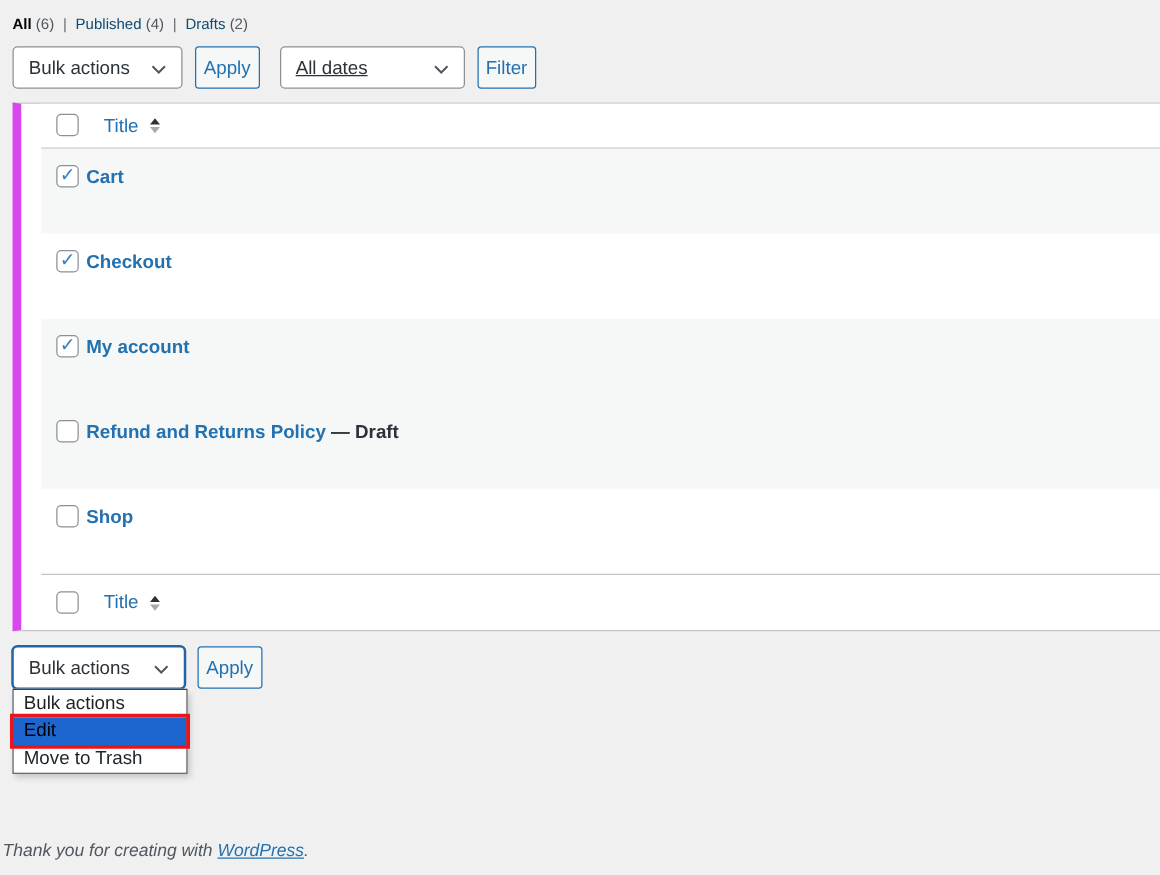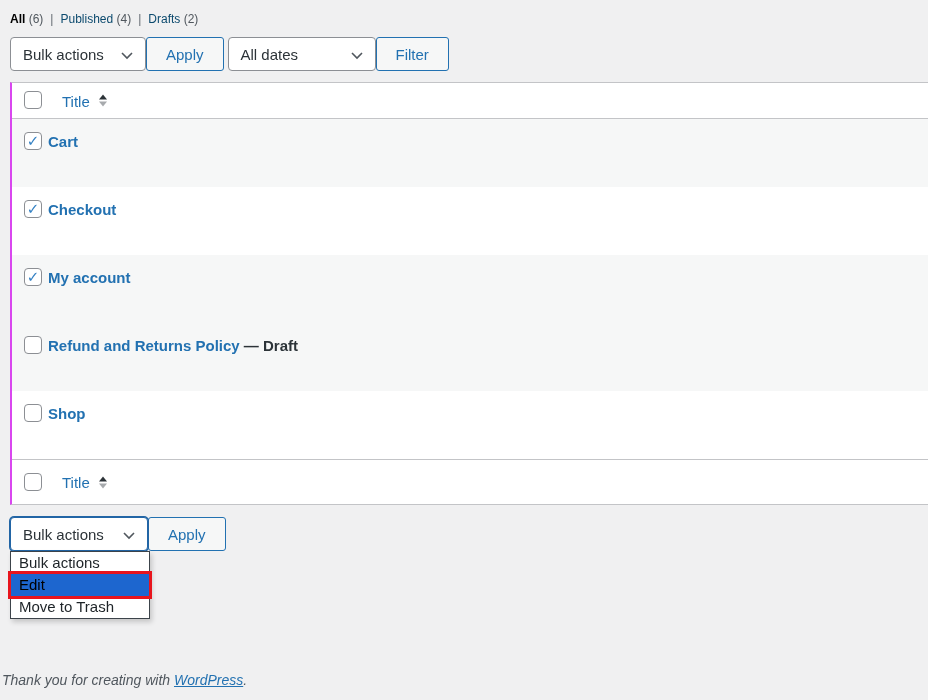--- a/index.html
+++ b/index.html
@@ -43,43 +43,45 @@
     color: #2c3338;
     cursor: pointer;
     font-size: 15px;
   }
   .select-box .chevron { position: absolute; right: 10px; top: 9px; }
   .select-box.focused {
     border-color: #2265a5;
     box-shadow: 0 0 0 1px #2265a5;
   }
   .sel-bulk-top { width: 136px; }
-  .sel-dates { width: 148px; margin-left: 4px; }
+  .sel-dates { width: 148px; margin-left: 16px; text-decoration: underline; }
   .sel-bulk-bottom { width: 138px; }
 
   .wp-button {
     height: 34px;
-    padding: 0 19px;
+    margin-left: 10px;
+    padding: 0 6px;
     background: #f6f7f7;
     border: 1px solid #2271b1;
     border-radius: 3px;
     color: #2271b1;
     font-size: 15px;
     font-family: inherit;
     cursor: pointer;
   }
 
   
   .list-table {
     margin: 11px 0 0 10px;
     width: 918px;
     background: #fff;
     border-top: 1px solid #c3c4c7;
     border-bottom: 1px solid #c3c4c7;
-    border-left: 2px solid #d946ef;
+    border-left: 7px solid #d946ef;
+    padding-left: 16px;
   }
   .thead-row, .tfoot-row {
     position: relative;
     height: 36px;
     background: #fff;
   }
   .tfoot-row { height: 45px; border-top: 1px solid #c3c4c7; }
   .thead-row { border-bottom: 1px solid #c3c4c7; }
   .thead-row .checkbox { position: absolute; left: 12px; top: 8px; }
   .tfoot-row .checkbox { position: absolute; left: 12px; top: 13px; }

